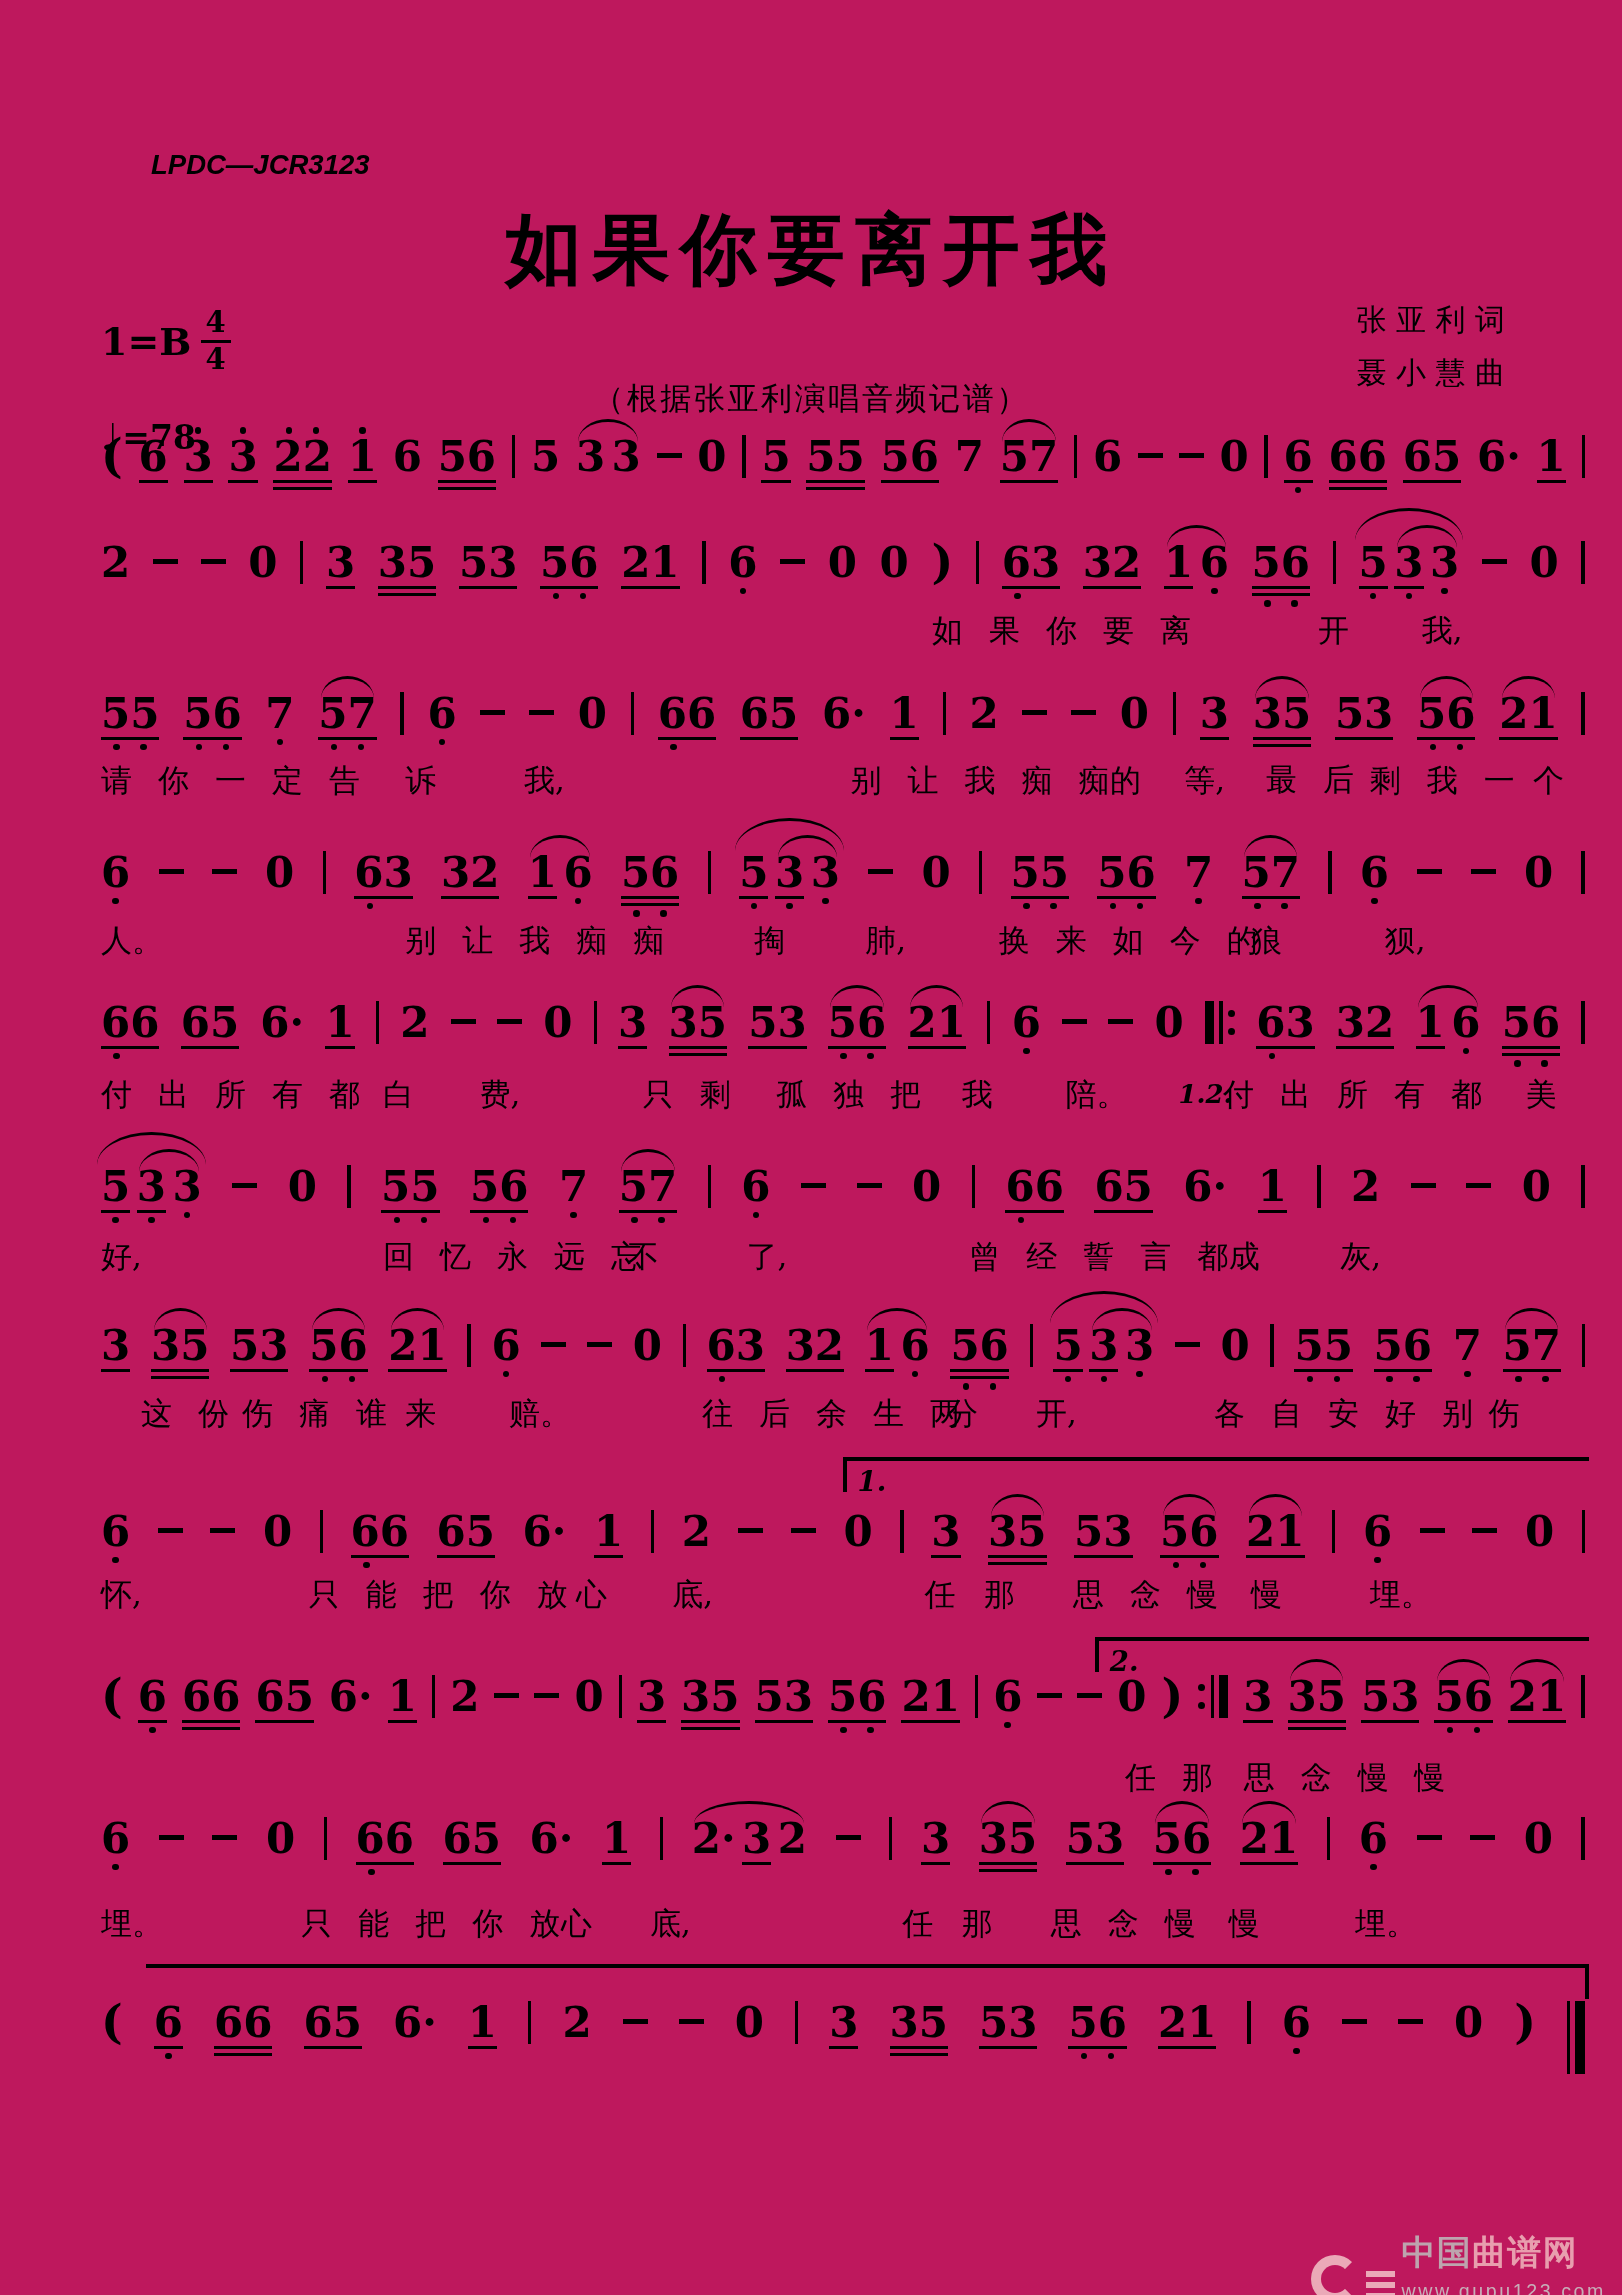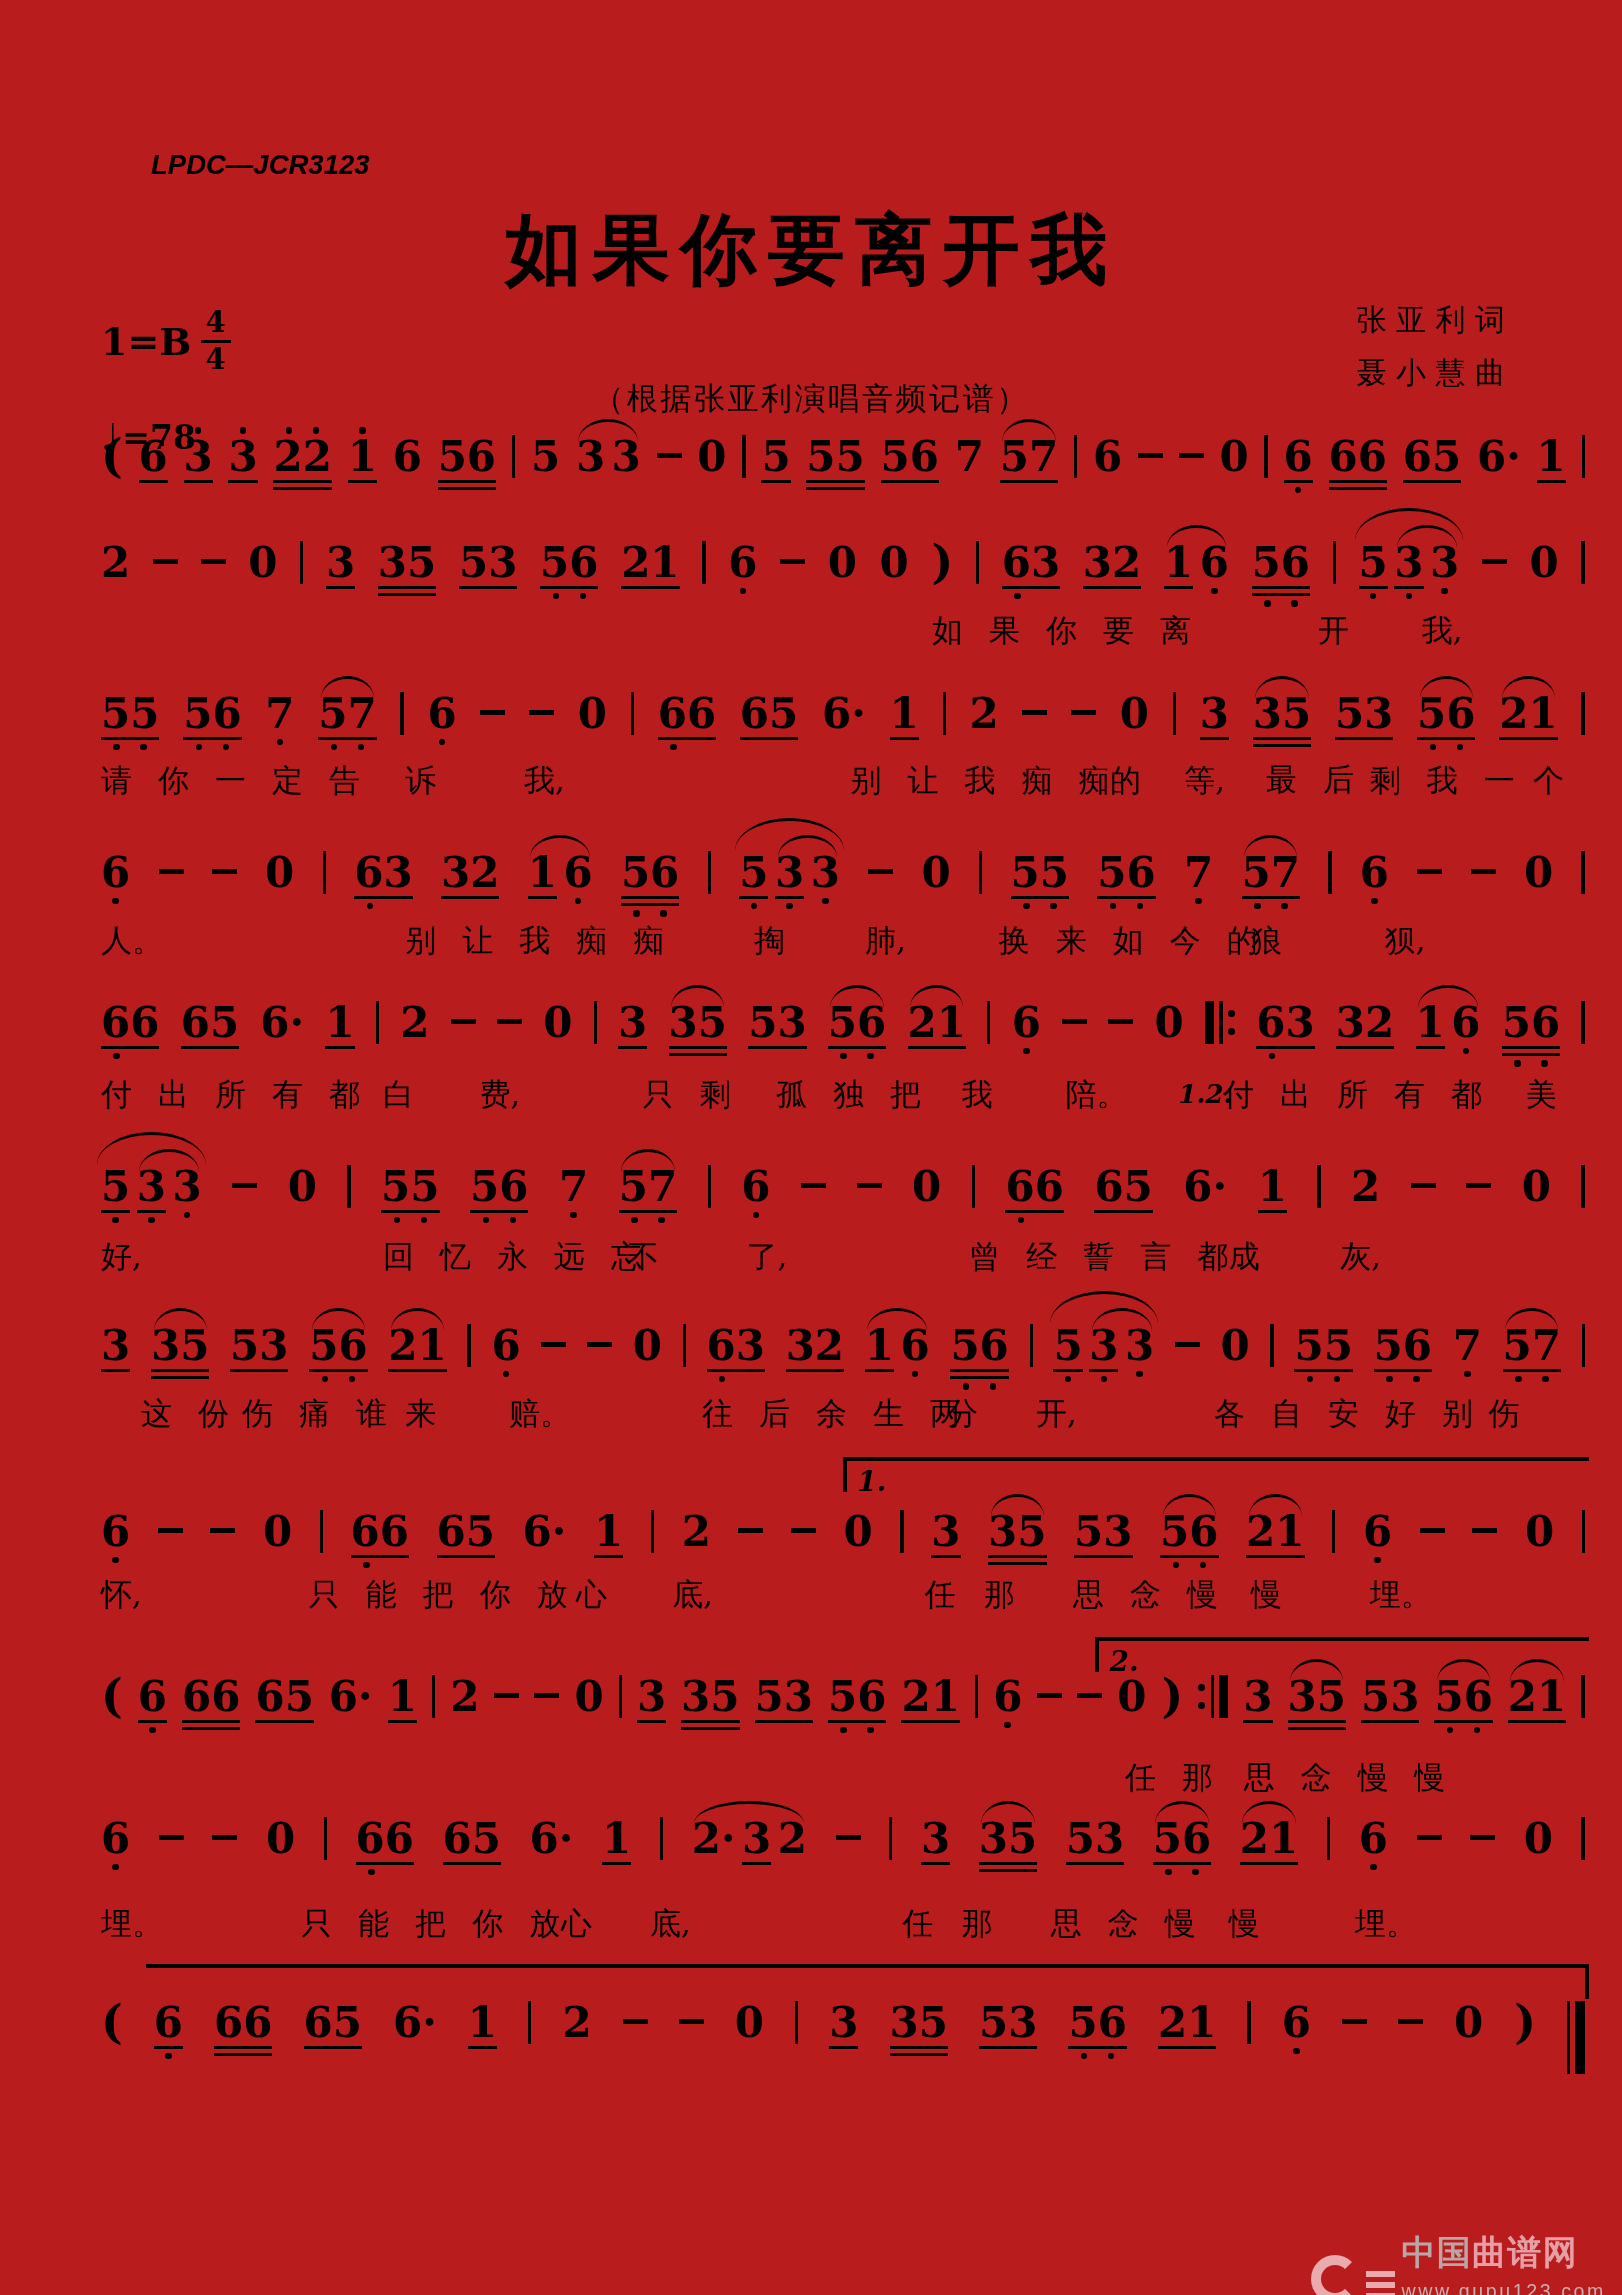--- a/index.html
+++ b/index.html
@@ -1,16 +1,16 @@
 <!DOCTYPE html>
 <html style="font-size:10.5px"><head>
 <meta charset="utf-8">
 <style>
   html,body{margin:0;padding:0;background:#888;}
-  .page{position:relative;width:1623px;height:2295px;background:#b91c1c;overflow:hidden;
+  .page{position:relative;width:1623px;height:2295px;background:#be185d;overflow:hidden;
         font-family:"DejaVu Serif",serif;color:#000;}
   .abs{position:absolute;}
   .code{font:italic 700 27.5px "Liberation Sans",sans-serif;}
   .title{font:700 77px/1 "DejaVu Serif",serif;letter-spacing:10.5px;width:100%;text-align:center;}
   .keysig{display:flex;align-items:center;gap:9.2px;font:700 38px "DejaVu Serif",serif;}
   .frac{display:inline-flex;flex-direction:column;align-items:center;font:700 29px/1 "DejaVu Serif",serif;}
   .frac .bar{width:30px;height:3.3px;background:#000;margin:2.6px 0;}
   .subtitle{font:31px "DejaVu Serif",serif;letter-spacing:2.6px;width:100%;text-align:center;}
   .credit{font:30px "DejaVu Serif",serif;text-align:right;width:366px;}
   .tempo{display:flex;align-items:center;font:700 33px "DejaVu Serif",serif;}

